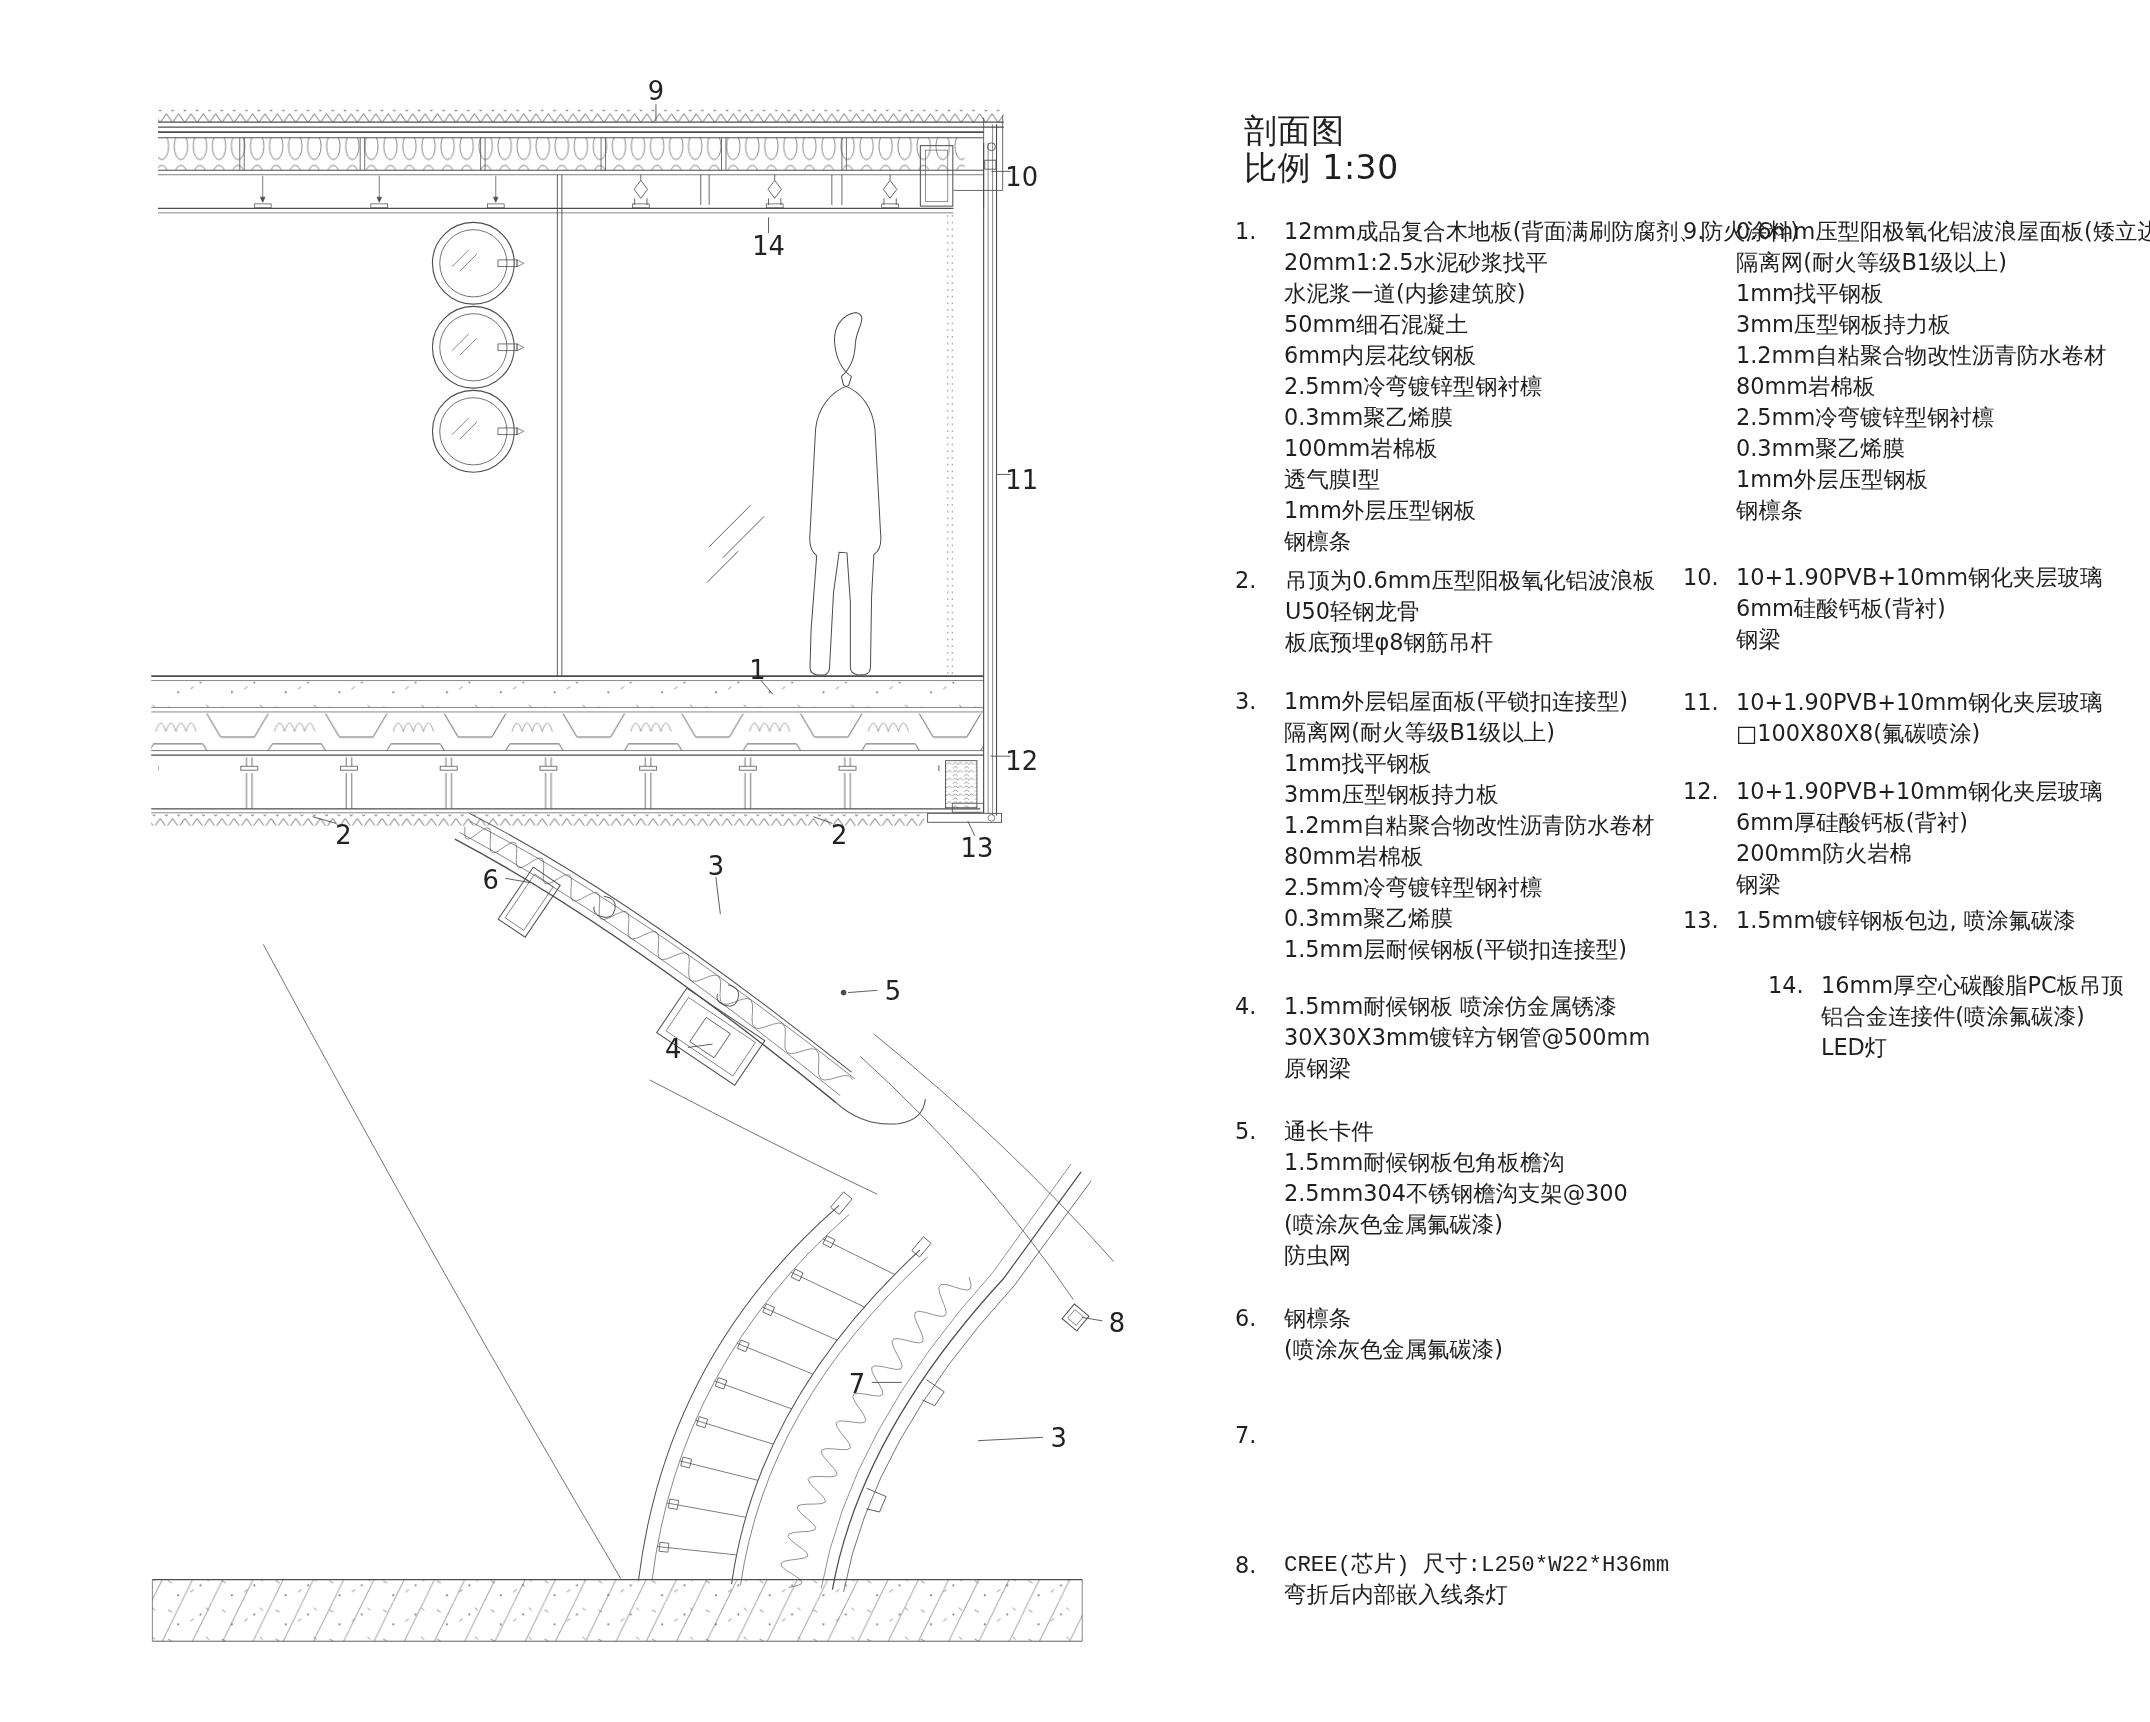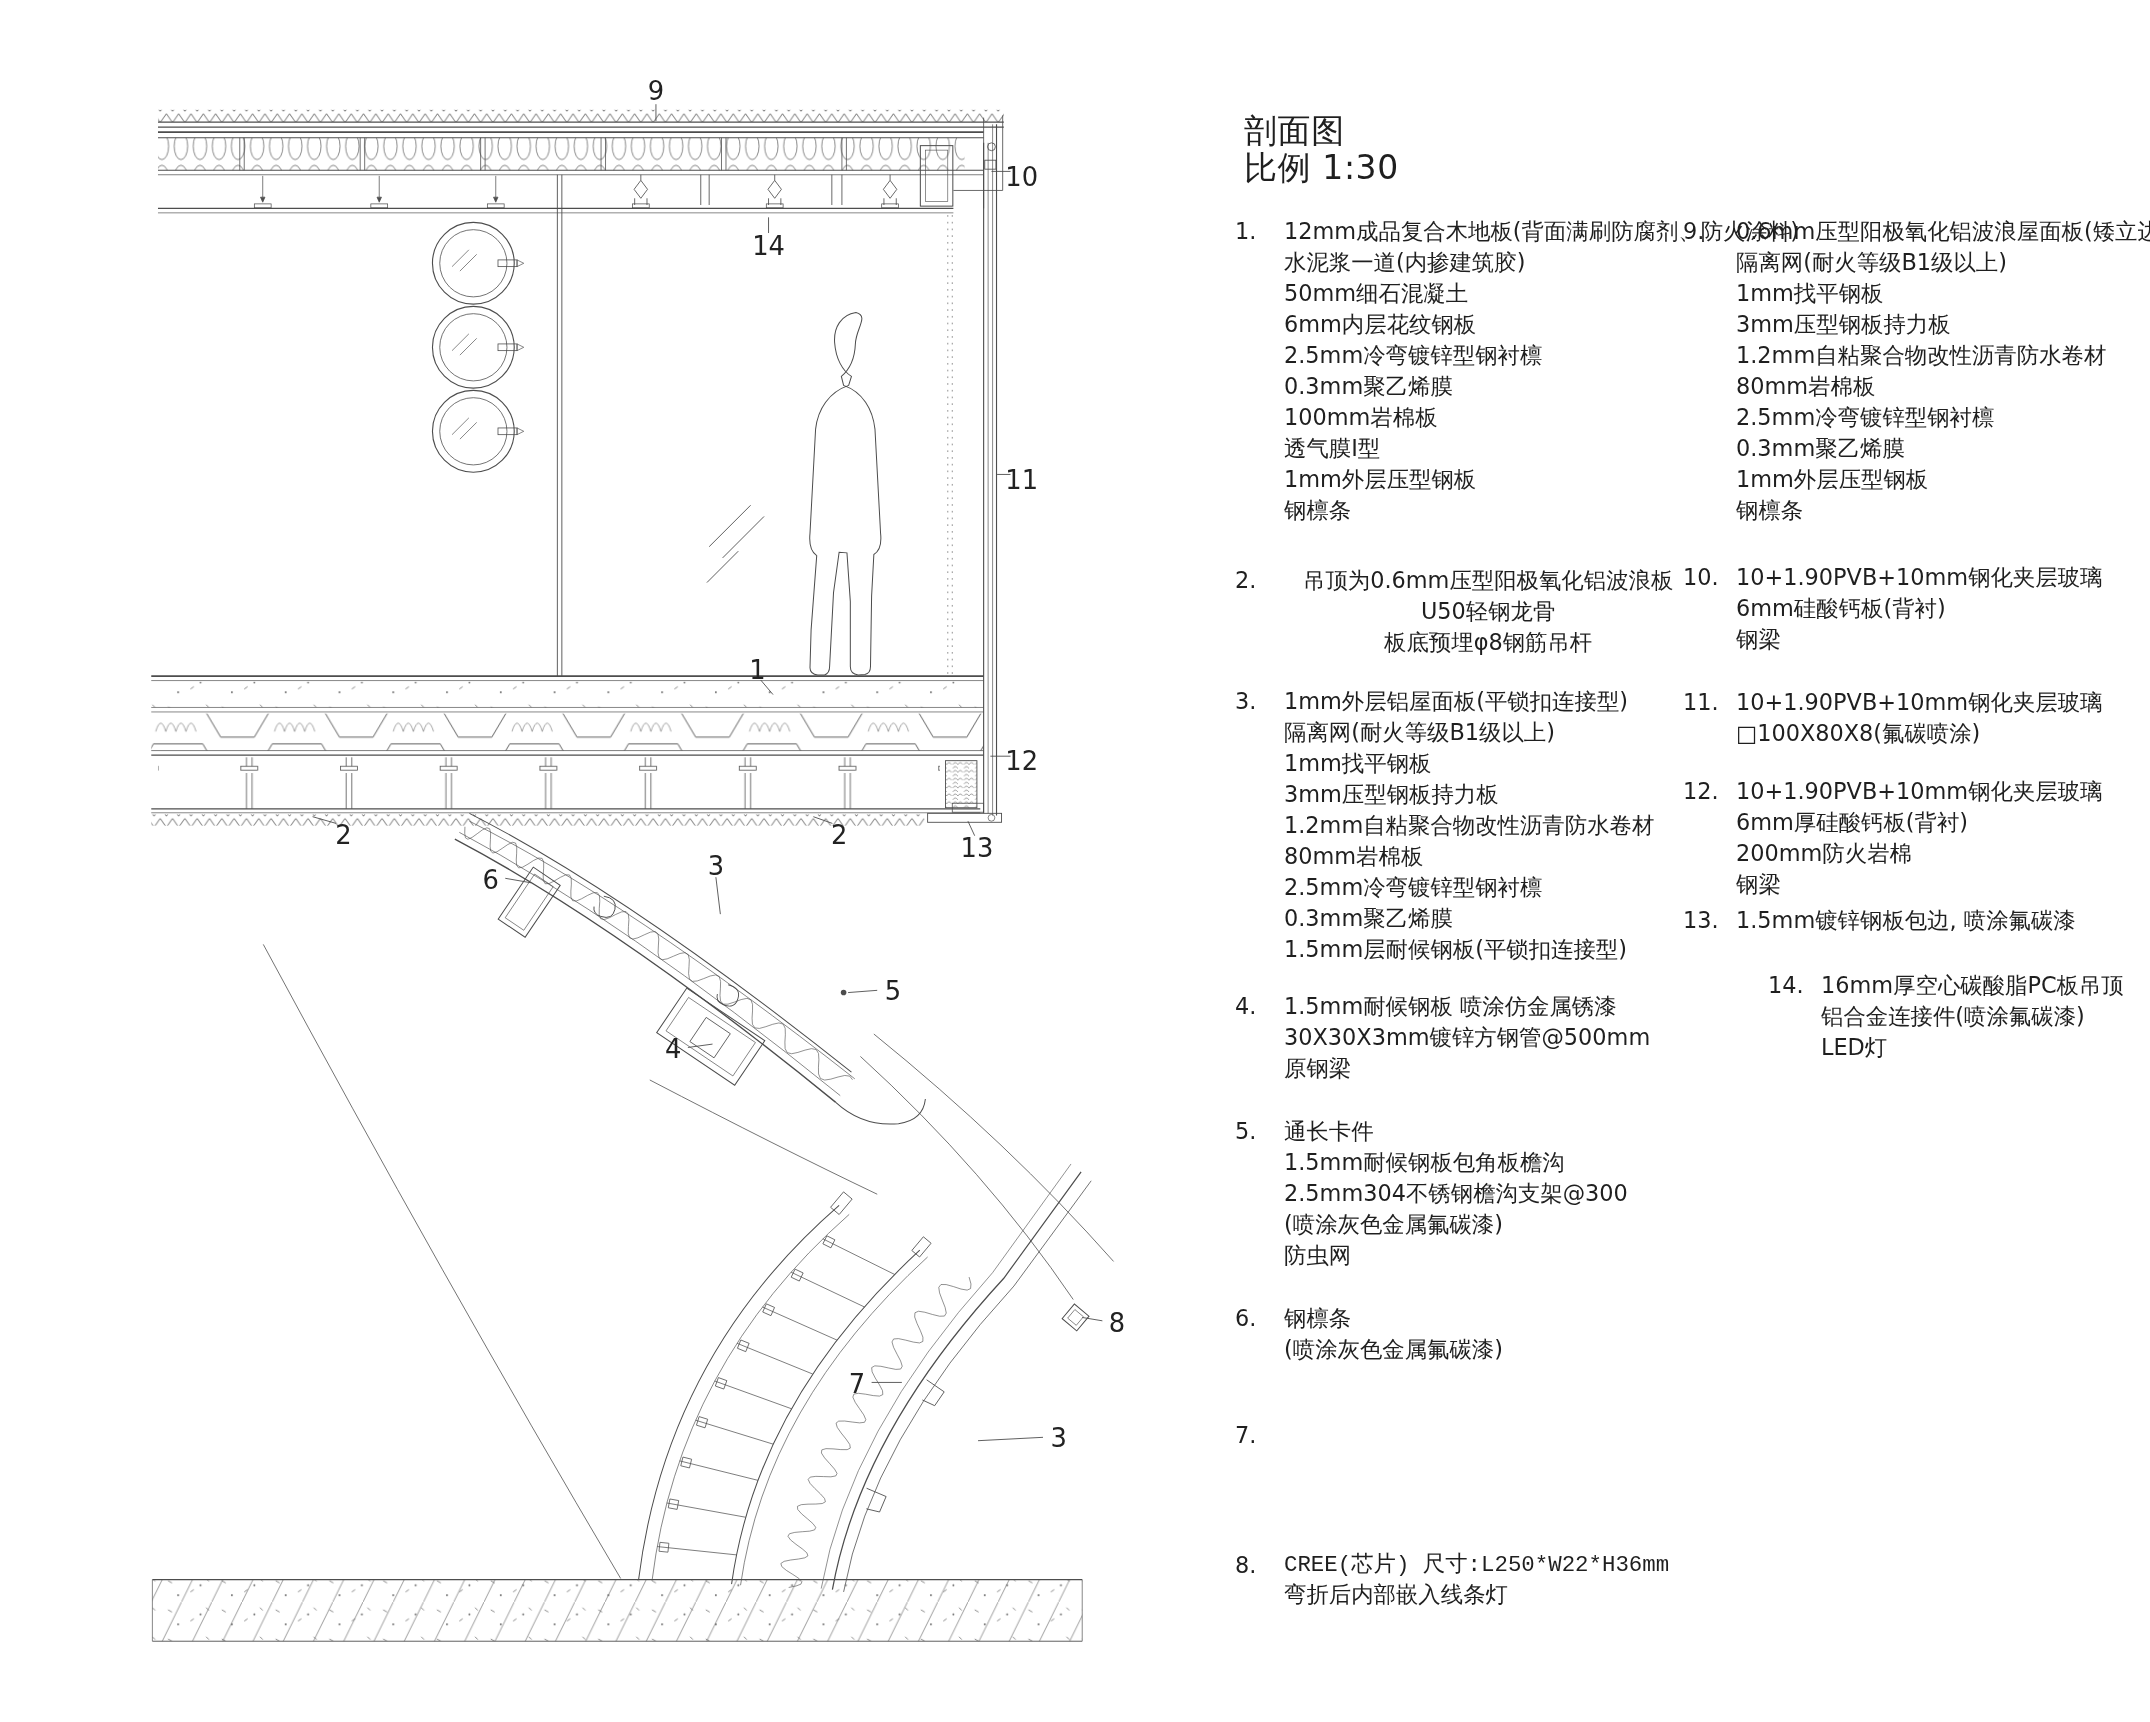--- a/index.html
+++ b/index.html
@@ -326,34 +326,35 @@
   <div class="title-block">
     <div>剖面图</div>
     <div>比例 1:30</div>
   </div>
 
   <div class="notes-layer" id="notes-left">
       <div class="note" style="left: 1235px; top: 216px;">
         <span class="num">1.</span>
         <div class="lines" style="margin-left: 49px;">
           <div>12mm成品复合木地板(背面满刷防腐剂、防火涂料)</div>
+          <div>20mm1:2.5水泥砂浆找平</div>
           <div>水泥浆一道(内掺建筑胶)</div>
           <div>50mm细石混凝土</div>
           <div>6mm内层花纹钢板</div>
           <div>2.5mm冷弯镀锌型钢衬檩</div>
           <div>0.3mm聚乙烯膜</div>
           <div>100mm岩棉板</div>
           <div>透气膜I型</div>
           <div>1mm外层压型钢板</div>
           <div>钢檩条</div>
         </div>
       </div>
       <div class="note" style="left: 1235px; top: 565px;">
         <span class="num">2.</span>
-        <div class="lines" style="margin-left: 68px; text-align: center;">
+        <div class="lines" style="margin-left: 50px;">
           <div>吊顶为0.6mm压型阳极氧化铝波浪板</div>
           <div>U50轻钢龙骨</div>
           <div>板底预埋φ8钢筋吊杆</div>
         </div>
       </div>
       <div class="note" style="left: 1235px; top: 686px;">
         <span class="num">3.</span>
         <div class="lines" style="margin-left: 49px;">
           <div>1mm外层铝屋面板(平锁扣连接型)</div>
           <div>隔离网(耐火等级B1级以上)</div>

